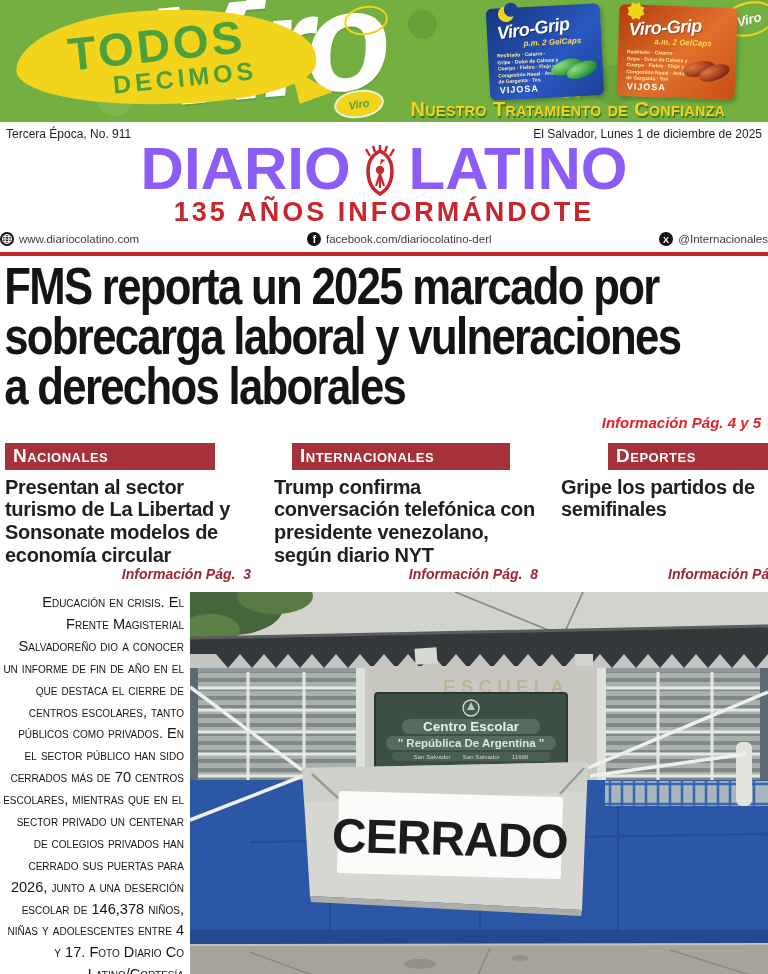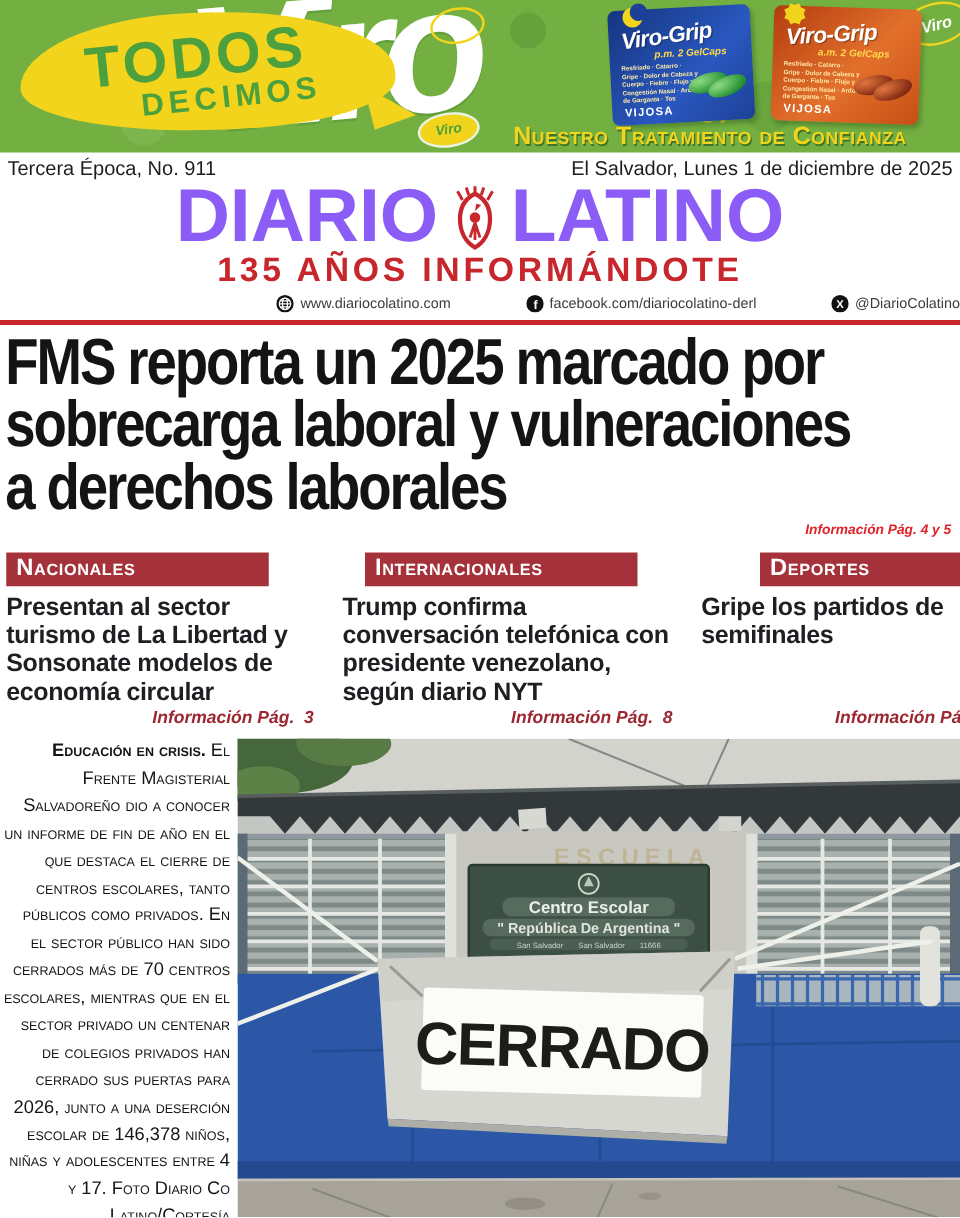--- a/index.html
+++ b/index.html
@@ -51,51 +51,51 @@
   .caps-red i{background:radial-gradient(ellipse at 30% 30%, #e0763f, #7e2610 75%);}
   .pk-maker{position:absolute;left:10px;bottom:5px;font-size:9px;font-weight:800;color:#fff;letter-spacing:1px;}
   .moon{position:absolute;left:12px;top:-2px;width:16px;height:16px;border-radius:50%;background:#f2d41c;}
   .moon::after{content:"";position:absolute;left:6px;top:-3px;width:14px;height:14px;border-radius:50%;background:#1d3f98;}
   .sun{position:absolute;left:10px;top:0;width:13px;height:13px;background:#f2d41c;transform:rotate(20deg);}
   .sun::after{content:"";position:absolute;inset:0;background:#f2d41c;transform:rotate(45deg);}
   .tagline{position:absolute;left:372px;bottom:1px;width:392px;text-align:center;font-variant:small-caps;
     font-weight:900;font-size:20px;color:#f2d41c;letter-spacing:.5px;text-shadow:1px 2px 0 rgba(60,110,35,.9);z-index:6;}
 
   
-  .meta-row{display:flex;justify-content:space-between;padding:5px 6px 0 6px;font-size:16px;color:#1e1e1e;}
+  .meta-row{display:flex;justify-content:space-between;padding:5px 6px 0 6px;font-size:12px;color:#1e1e1e;}
   .masthead{display:flex;justify-content:center;align-items:center;gap:8px;margin-top:-2px;}
   .mast-word{font-size:60px;font-weight:700;color:#8b5cf6;letter-spacing:0px;line-height:1;}
   .phoenix{margin-top:4px;}
   .slogan{text-align:center;font-size:27px;font-weight:700;color:#c6262c;letter-spacing:3px;margin-top:-2px;}
-  .social-row{display:flex;justify-content:flex-end;gap:60px;margin-top:4px;font-size:11.5px;color:#3c3c3c;margin-left:44px;}
+  .social-row{display:flex;justify-content:space-between;gap:82px;margin-top:4px;font-size:11.5px;color:#3c3c3c;}
   .social-item{display:flex;align-items:center;gap:5px;}
   .red-rule{height:4px;background:#c6262c;border:none;margin:6px 0 0 0;}
 
   
   .headline-block{transform:scaleX(.84);transform-origin:0 0;width:914px;padding:6px 0 0 5px;}
   .headline-line{white-space:nowrap;font-size:52px;font-weight:800;letter-spacing:-2px;line-height:.96;
     color:#141414;font-stretch:condensed;}
-  .lead-ref{text-align:right;padding-right:7px;font-size:11px;font-weight:700;font-style:italic;color:#e0232a;margin-top:2px;}
+  .lead-ref{text-align:right;padding-right:7px;font-size:15px;font-weight:700;font-style:italic;color:#e0232a;margin-top:2px;}
 
   
   .sections{display:grid;grid-template-columns:250px 268px auto;column-gap:19px;padding:0 5px;margin-top:12px;}
   .sec-col{display:flex;flex-direction:column;min-height:116px;}
   .sec-bar{background:#a5323a;color:#fff;font-variant:small-caps;font-weight:700;font-size:19px;
     line-height:1;padding:3px 8px 5px 8px;letter-spacing:.5px;}
   .sec-col:nth-child(1) .sec-bar{width:194px;}
   .sec-col:nth-child(2) .sec-bar{width:202px;margin-left:18px;}
   .sec-col:nth-child(3) .sec-bar{width:185px;margin-left:47px;}
   .sec-headline{font-size:20px;font-weight:700;color:#1f1f23;line-height:1.13;margin-top:6px;letter-spacing:-.3px;}
   .sec-ref{margin-top:auto;text-align:right;font-size:14px;font-weight:700;font-style:italic;color:#9c2731;padding-right:4px;}
 
   
   .bottom{display:flex;margin-top:10px;}
   .caption-col{width:184px;padding:0 6px 0 2px;text-align:right;font-variant:small-caps;
     font-size:14.6px;line-height:1.5;color:#141414;}
-  .caption-lead{font-weight:700;}
+  .caption-lead{font-weight:400;}
   .photo-wrap{width:578px;height:312px;}
   svg text{font-family:"Liberation Sans",sans-serif;}
 </style>
 </head>
 <body>
 
 <div class="page">
 
   <header class="ad-banner">
     <div class="bubble">
@@ -170,21 +170,21 @@
           <circle cx="7" cy="7" r="7" fill="#111"></circle>
           <text x="7.4" y="11" font-size="10" font-weight="bold" fill="#fff" text-anchor="middle">f</text>
         </svg>
       <span>facebook.com/diariocolatino-derl</span>
     </span>
     <span class="social-item">
       <svg width="14" height="14" viewBox="0 0 14 14">
           <circle cx="7" cy="7" r="7" fill="#111"></circle>
           <text x="7" y="10.6" font-size="9" font-weight="bold" fill="#fff" text-anchor="middle">X</text>
         </svg>
-      <span>@DiarioColatino</span>
+      <span>@Internacionales</span>
     </span>
   </div>
   <hr class="red-rule">
 
   <div class="headline-block">
     <div class="headline-line">FMS reporta un 2025 marcado por</div>
     <div class="headline-line">sobrecarga laboral y vulneraciones</div>
     <div class="headline-line">a derechos laborales</div>
   </div>
   <div class="lead-ref">Información Pág. 4 y 5</div>

